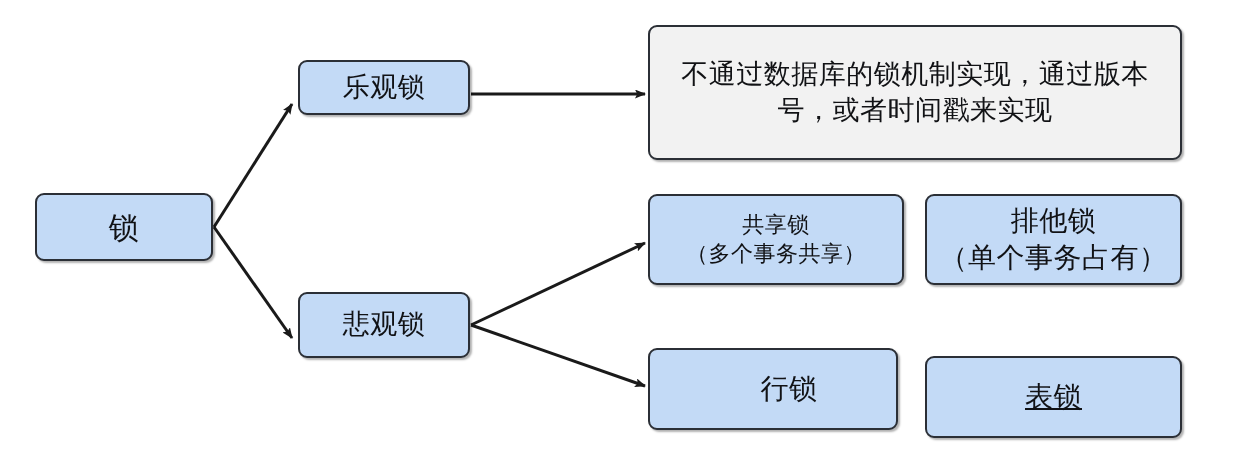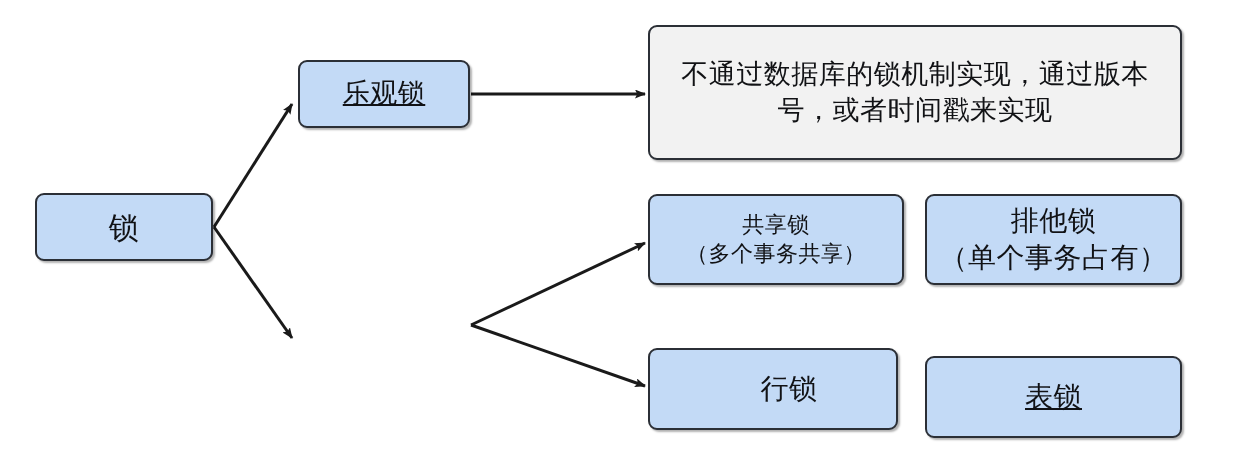--- a/index.html
+++ b/index.html
@@ -38,21 +38,21 @@
     color: #111215;
     line-height: 1.30;
     letter-spacing: 0.5px;
     white-space: pre-line;
     z-index: 2;
   }
   .node.blue { background: #c3daf6; }
   .node.gray { background: #f2f2f2; }
 
   #node-root      { left: 35px;  top: 193px; width: 178px; height: 68px;  font-size: 30px; }
-  #node-optimistic{ left: 298px; top: 60px;  width: 172px; height: 68px;  font-size: 27px; text-decoration: underline; }
+  #node-optimistic{ left: 298px; top: 60px;  width: 172px; height: 55px;  font-size: 27px; }
   #node-pessimistic{left: 298px; top: 292px; width: 172px; height: 66px;  font-size: 27px; }
   #node-optimistic-desc { left: 648px; top: 25px;  width: 534px; height: 135px; font-size: 27px; padding: 0 24px; }
   #node-shared    { left: 648px; top: 194px; width: 256px; height: 91px;  font-size: 22px; }
   #node-exclusive { left: 925px; top: 194px; width: 257px; height: 91px;  font-size: 28px; }
   #node-row-lock  { left: 648px; top: 348px; width: 250px; height: 82px;  font-size: 28px; padding-left: 32px; }
   #node-table-lock{ left: 925px; top: 356px; width: 257px; height: 82px;  font-size: 28px; text-decoration: underline; }
 </style>
 </head>
 <body>
 
@@ -73,20 +73,21 @@
 
     <line x1="471" y1="325" x2="645" y2="243" stroke="#1a1a1a" stroke-width="3" marker-end="url(#arrowhead)"></line>
 
     <line x1="471" y1="325" x2="645" y2="386" stroke="#1a1a1a" stroke-width="3" marker-end="url(#arrowhead)"></line>
   </svg>
 
   <div class="node blue" id="node-root">锁</div>
 
   <div class="node blue" id="node-optimistic">乐观锁</div>
 
+  <div class="node blue" id="node-pessimistic">悲观锁</div>
 
   <div class="node gray" id="node-optimistic-desc">不通过数据库的锁机制实现，通过版本号，或者时间戳来实现</div>
 
   <div class="node blue" id="node-shared">共享锁
 （多个事务共享）</div>
 
   <div class="node blue" id="node-exclusive">排他锁
 （单个事务占有）</div>
 
   <div class="node blue" id="node-row-lock">行锁</div>

